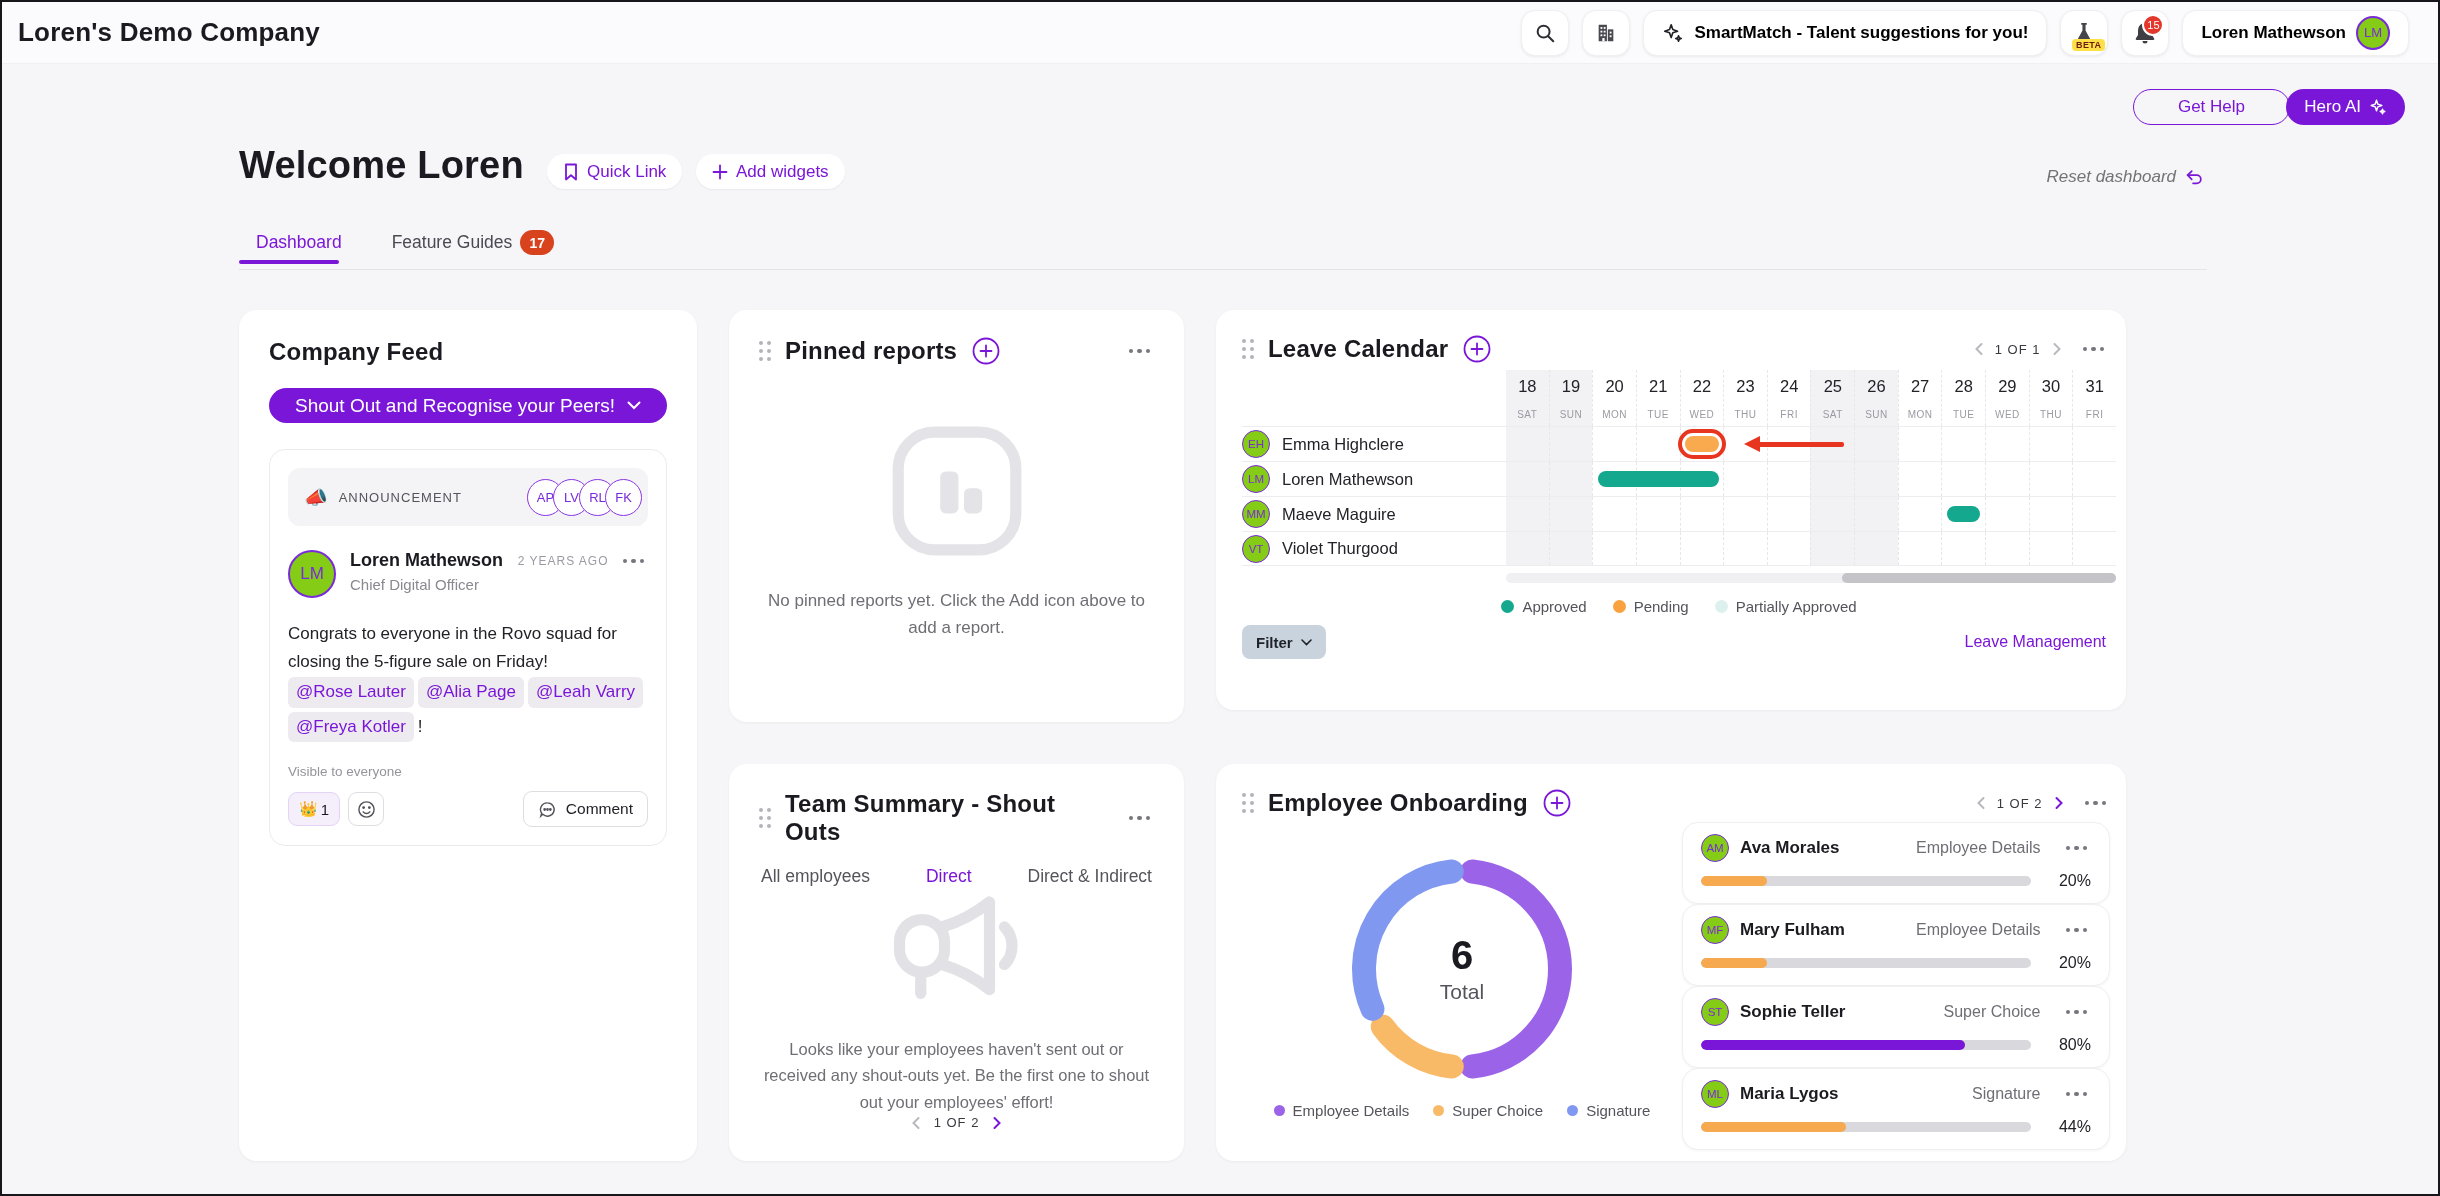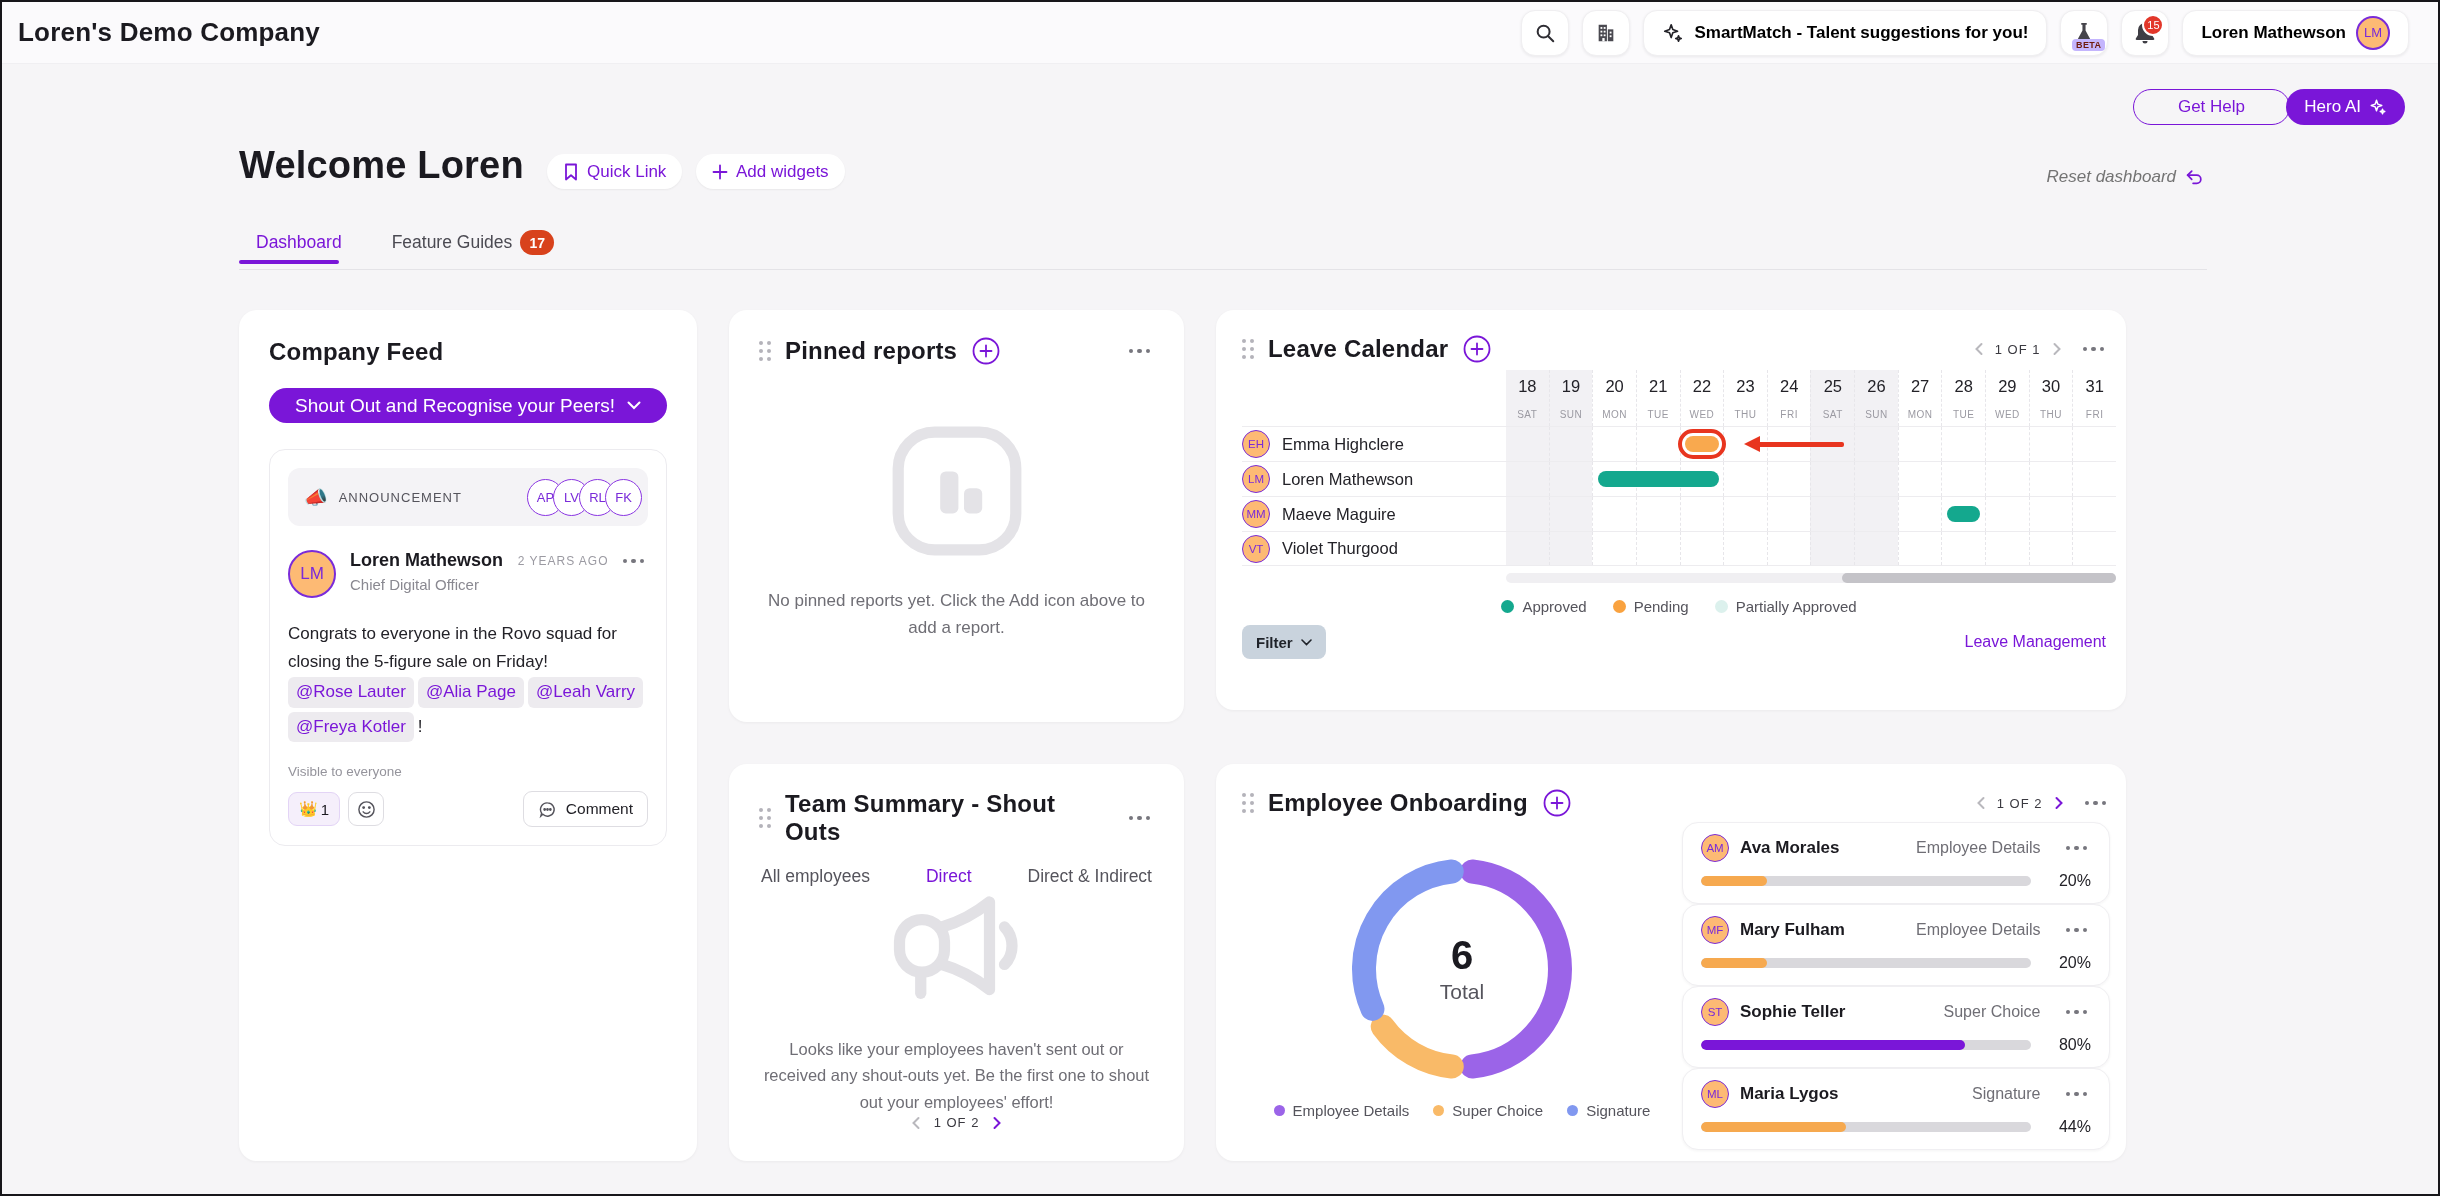--- a/index.html
+++ b/index.html
@@ -27,30 +27,30 @@
     box-shadow: 0 1px 3px rgba(30,30,40,0.08);
     display: flex; align-items: center; justify-content: center; cursor: pointer;
   }
   .pill-btn {
     height: 46px; background: #fff; border: 1px solid #F0EFF1; border-radius: 14px;
     box-shadow: 0 1px 3px rgba(30,30,40,0.08);
     display: flex; align-items: center; gap: 10px; padding: 0 18px;
     font-size: 17px; font-weight: bold; cursor: pointer;
   }
   .beta-tag {
-    position: absolute; right: 2px; bottom: 4px; background: #c4b5fd; color: #6E1A0C;
+    position: absolute; right: 2px; bottom: 4px; background: #fde047; color: #6E1A0C;
     font-size: 9px; font-weight: bold; padding: 1px 4px; border-radius: 4px; letter-spacing: 0.4px;
   }
   .notif-badge {
     position: absolute; top: 3px; right: 4px; min-width: 22px; height: 22px;
     background: #E2372A; color: #fff; border-radius: 11px; border: 2px solid #fff;
     font-size: 11px; font-weight: normal; display: flex; align-items: center; justify-content: center;
   }
   .avatar {
-    border-radius: 50%; border: 2px solid #7A2BD9; color: #7A2BD9; background: #fdba74;
+    border-radius: 50%; border: 2px solid #7A2BD9; color: #7A2BD9; background: #84cc16;
     display: flex; align-items: center; justify-content: center; font-weight: normal;
   }
   .avatar.sm { width: 34px; height: 34px; font-size: 13px; }
   
   .gethelp-btn {
     position: absolute; top: 87px; right: 148px; height: 36px; padding: 0 44px;
     border: 1px solid #7A16D8; color: #7A16D8; background: transparent;
     border-radius: 20px; font-size: 17px; font-family: inherit; cursor: pointer;
     display: flex; align-items: center;
   }

